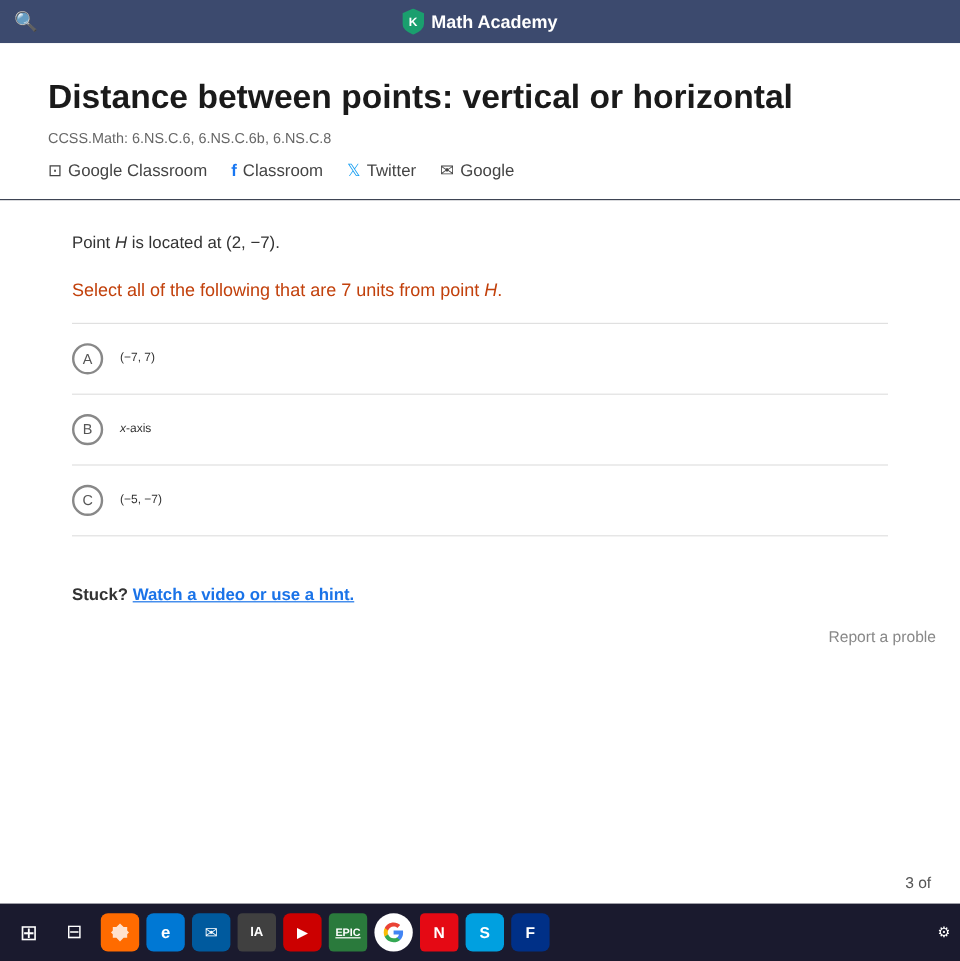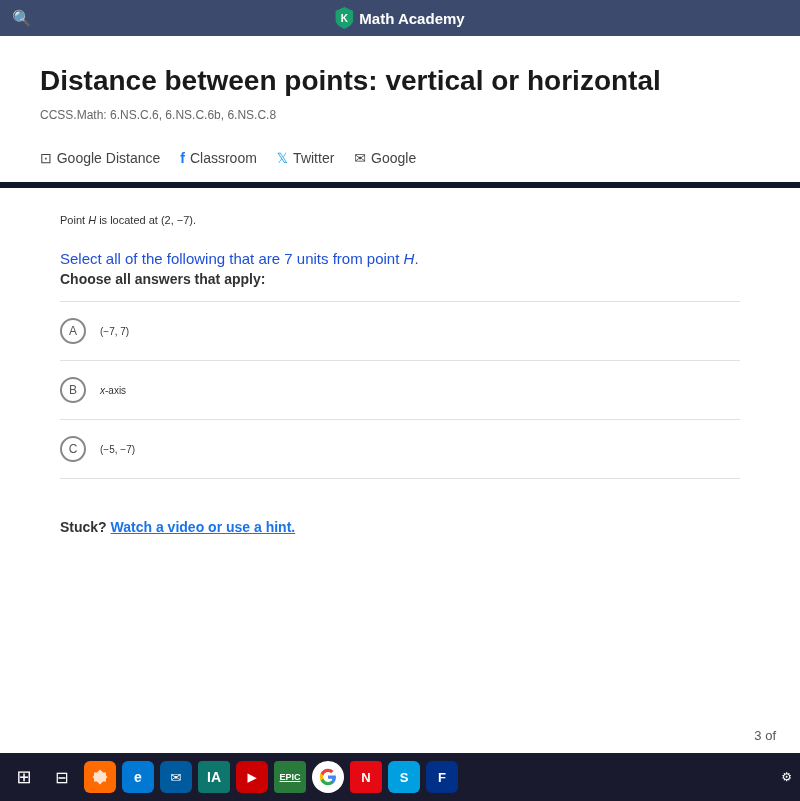--- a/index.html
+++ b/index.html
@@ -41,33 +41,33 @@
     
     .main-content {
       background: white;
       flex: 1;
       overflow: hidden;
     }
 
     
     .page-header {
       padding: 28px 40px 16px 40px;
-      border-bottom: 6px solid #0f172a;
+      border-bottom: 1px solid #0f172a;
     }
     .page-title {
       font-size: 28px;
       font-weight: 700;
       color: #1a1a1a;
       line-height: 1.2;
       margin-bottom: 10px;
     }
     .ccss-label {
       font-size: 12px;
       color: #666;
-      margin-bottom: 28px;
+      margin-bottom: 12px;
     }
     .share-bar {
       display: flex;
       align-items: center;
       gap: 20px;
       font-size: 14px;
       color: #444;
     }
     .share-item {
       display: flex;
@@ -80,28 +80,29 @@
     .share-icon {
       font-size: 14px;
     }
 
     
     .question-area {
       padding: 24px 60px 20px 60px;
       background: white;
     }
     .point-info {
-      font-size: 11px;
+      font-size: 14px;
       color: #333;
       margin-bottom: 18px;
       line-height: 1.6;
     }
     .question-text {
       font-size: 15px;
-      color: #1d4ed8;
+      color: #c2410c;
+      margin-bottom: 14px;
       line-height: 1.6;
     }
     .choose-label {
       font-size: 14px;
       font-weight: 700;
       color: #333;
       margin-bottom: 14px;
     }
 
     
@@ -221,21 +222,21 @@
 
 <div class="main-content">
 
   <div class="page-header">
     <h1 class="page-title">Distance between points: vertical or
 horizontal</h1>
     <div class="ccss-label">CCSS.Math: 6.NS.C.6, 6.NS.C.6b, 6.NS.C.8</div>
     <div class="share-bar">
       <a class="share-item">
         <span class="share-icon">⊡</span>
-        <span>Google Distance</span>
+        <span>Google Classroom</span>
       </a>
       <a class="share-item">
         <span class="share-icon" style="color:#1877f2; font-weight:bold;">f</span>
         <span>Classroom</span>
       </a>
       <a class="share-item">
         <span class="share-icon" style="color:#1da1f2;">𝕏</span>
         <span>Twitter</span>
       </a>
       <a class="share-item">
@@ -245,21 +246,20 @@
     </div>
   </div>
 
   <div class="question-area">
     <p class="point-info">
       Point <em class="math-italic">H</em> is located at (2, −7).
     </p>
     <p class="question-text">
       Select all of the following that are 7 units from point <em class="math-italic">H</em>.
     </p>
-    <p class="choose-label">Choose all answers that apply:</p>
 
     <div class="options-container">
 
       <div class="option-row">
         <div class="option-circle">
           <span>A</span>
         </div>
         <span class="option-text">(−7, 7)</span>
       </div>
 
@@ -278,38 +278,41 @@
       </div>
 
     </div>
   </div>
 
   <div class="stuck-section">
     <span>Stuck?</span>
     <a class="stuck-link">Watch a video or use a hint.</a>
   </div>
 
+  <div class="report-area">
+    <span style="cursor:pointer; color:#888;">Report a proble</span>
+  </div>
 
 </div>
 
 <div class="page-counter">
   <span>3 of</span>
 </div>
 
 <div class="taskbar">
   <div class="taskbar-icon taskbar-start">⊞</div>
   <div class="taskbar-icon" style="color:white; font-size:16px;">⊟</div>
   <div class="taskbar-icon" style="background:#ff6b00; border-radius:6px;">
     <svg width="18" height="18" viewBox="0 0 24 24" fill="none">
       <path d="M12 2L8 6H4v4l-2 2 2 2v4h4l4 4 4-4h4v-4l2-2-2-2V6h-4z" fill="white" opacity="0.8"></path>
     </svg>
   </div>
   <div class="taskbar-icon tb-edge">e</div>
   <div class="taskbar-icon tb-mail">✉</div>
-  <div class="taskbar-icon" style="background:#0f766e; color:white; font-weight:bold; border-radius:4px; font-size:14px;">IA</div>
+  <div class="taskbar-icon" style="background:#404040; color:white; font-weight:bold; border-radius:4px; font-size:11px;">IA</div>
   <div class="taskbar-icon tb-red" style="background:#c00; color:white; font-size:11px; font-weight:bold;">▶</div>
   <div class="taskbar-icon tb-green" style="background:#2a7a3c; color:white; font-size:9px; font-weight:bold; border-radius:4px;text-decoration:underline;">EPIC</div>
   <div class="taskbar-icon" style="background:white; border-radius:50%; padding:2px;">
     <svg width="18" height="18" viewBox="0 0 24 24">
       <path d="M22.56 12.25c0-.78-.07-1.53-.2-2.25H12v4.26h5.92c-.26 1.37-1.04 2.53-2.21 3.31v2.77h3.57c2.08-1.92 3.28-4.74 3.28-8.09z" fill="#4285F4"></path>
       <path d="M12 23c2.97 0 5.46-.98 7.28-2.66l-3.57-2.77c-.98.66-2.23 1.06-3.71 1.06-2.86 0-5.29-1.93-6.16-4.53H2.18v2.84C3.99 20.53 7.7 23 12 23z" fill="#34A853"></path>
       <path d="M5.84 14.09c-.22-.66-.35-1.36-.35-2.09s.13-1.43.35-2.09V7.07H2.18C1.43 8.55 1 10.22 1 12s.43 3.45 1.18 4.93l2.85-2.22.81-.62z" fill="#FBBC05"></path>
       <path d="M12 5.38c1.62 0 3.06.56 4.21 1.64l3.15-3.15C17.45 2.09 14.97 1 12 1 7.7 1 3.99 3.47 2.18 7.07l3.66 2.84c.87-2.6 3.3-4.53 6.16-4.53z" fill="#EA4335"></path>
     </svg>
   </div>

